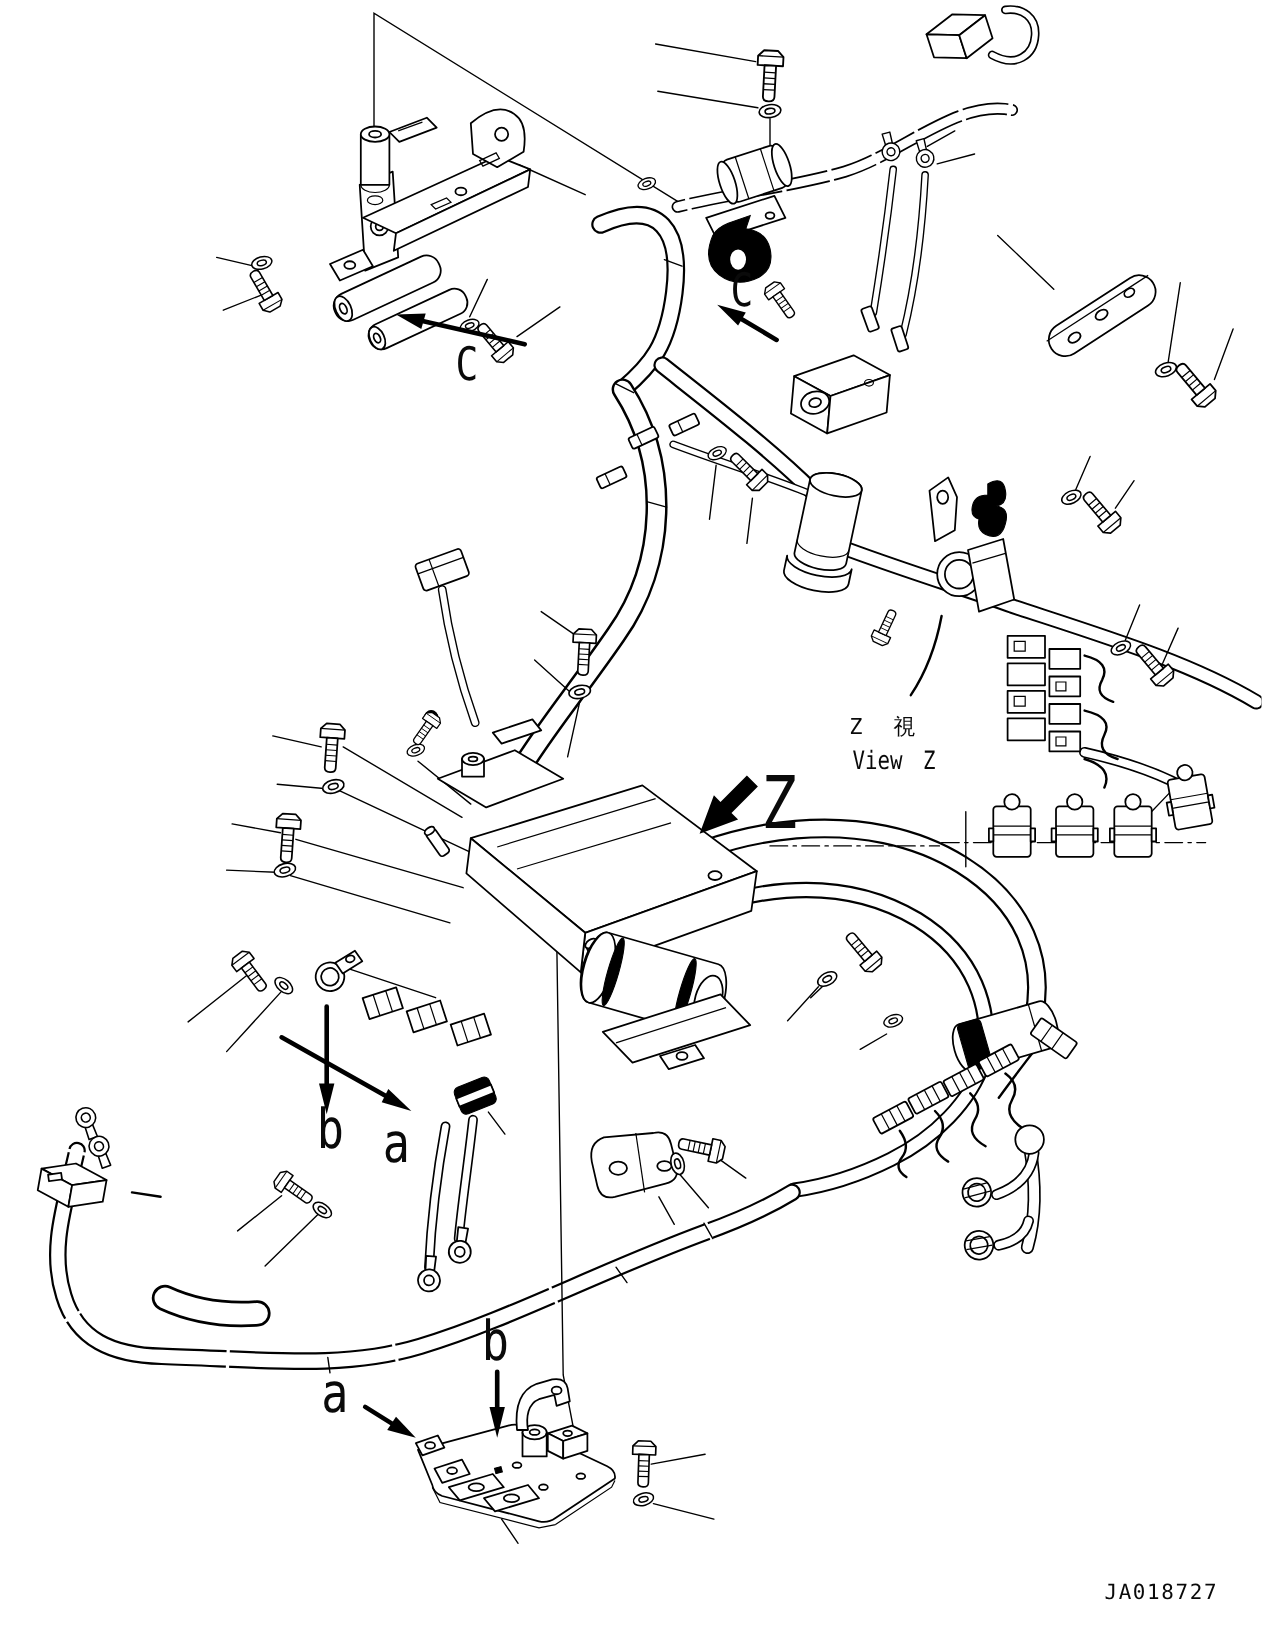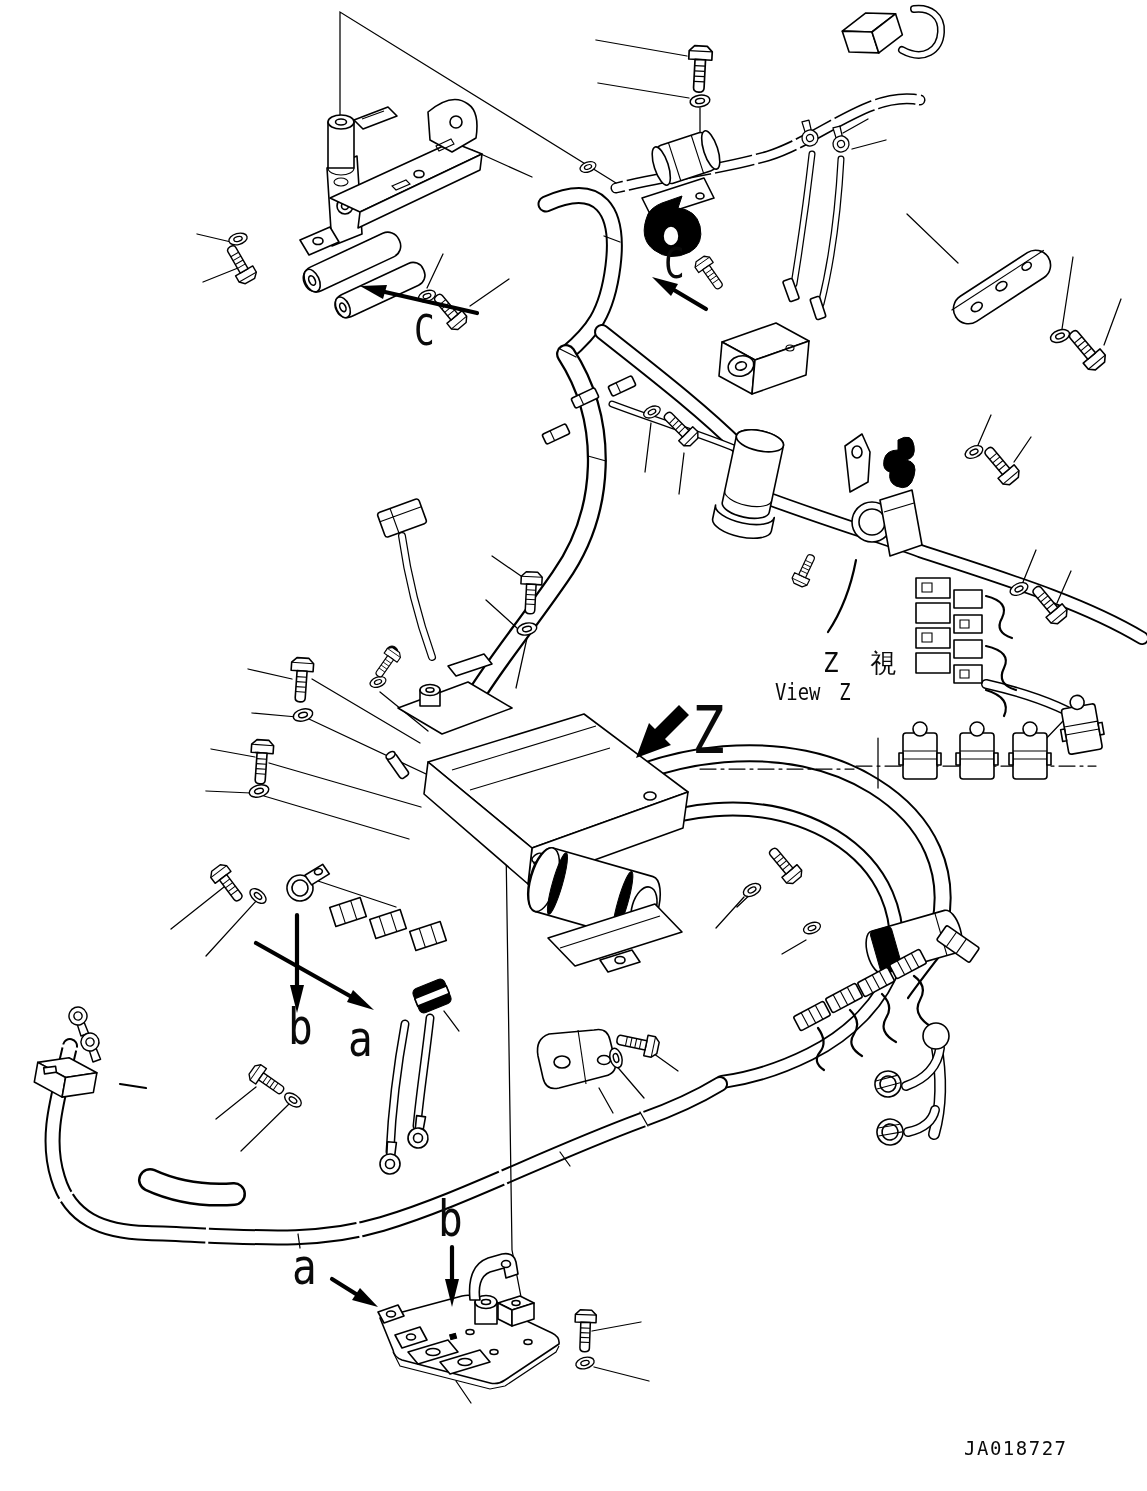--- a/index.html
+++ b/index.html
@@ -4,28 +4,28 @@
 <style>
   html,body{margin:0;padding:0;background:#fff;}
   .canvas{position:relative;width:1147px;height:1491px;background:#ffffff;overflow:hidden;
           font-family:"DejaVu Sans Mono","Liberation Mono",monospace;}
   .canvas svg{position:absolute;left:0;top:0;}
   .lbl{position:absolute;color:#0a0a0a;line-height:1;white-space:pre;
        font-family:"DejaVu Sans Mono","Liberation Mono",monospace;}
   .thin{transform:scaleX(0.82);transform-origin:left top;}
   .c1{left:414px;top:310px;font-size:42px;}
   .c2{left:664px;top:243px;font-size:42px;}
-  .zcjk{left:823px;top:650px;font-size:26px;word-spacing:16px;}
+  .zcjk{left:772px;top:650px;font-size:20px;word-spacing:16px;}
   .zen{left:775px;top:681px;font-size:23px;word-spacing:9px;}
   .zbig{left:692px;top:698px;font-size:66px;}
   .bmid{left:288px;top:1002px;font-size:50px;}
   .amid{left:348px;top:1014px;font-size:50px;}
   .bbot{left:438px;top:1194px;font-size:50px;}
   .abot{left:292px;top:1242px;font-size:50px;}
-  .code{left:964px;top:1439px;font-size:19px;letter-spacing:1.5px;}
+  .code{left:1004px;top:1439px;font-size:19px;letter-spacing:1.5px;}
   
   .w{fill:#ffffff;stroke:#000;stroke-width:1.6;stroke-linejoin:round;}
   .ln{fill:none;stroke:#000;stroke-width:1.1;}
   .ln2{fill:none;stroke:#000;stroke-width:2.2;stroke-linecap:round;}
   .ld{fill:none;stroke:#000;stroke-width:1.25;stroke-linecap:round;}
   .dk{fill:#000;stroke:#000;stroke-width:1;}
   .to{fill:none;stroke:#000;stroke-linecap:round;stroke-linejoin:round;}
   .ti{fill:none;stroke:#fff;stroke-linecap:round;stroke-linejoin:round;}
   .arr{fill:#000;stroke:none;}
   .sh{stroke:#000;stroke-width:4.2;stroke-linecap:round;}

